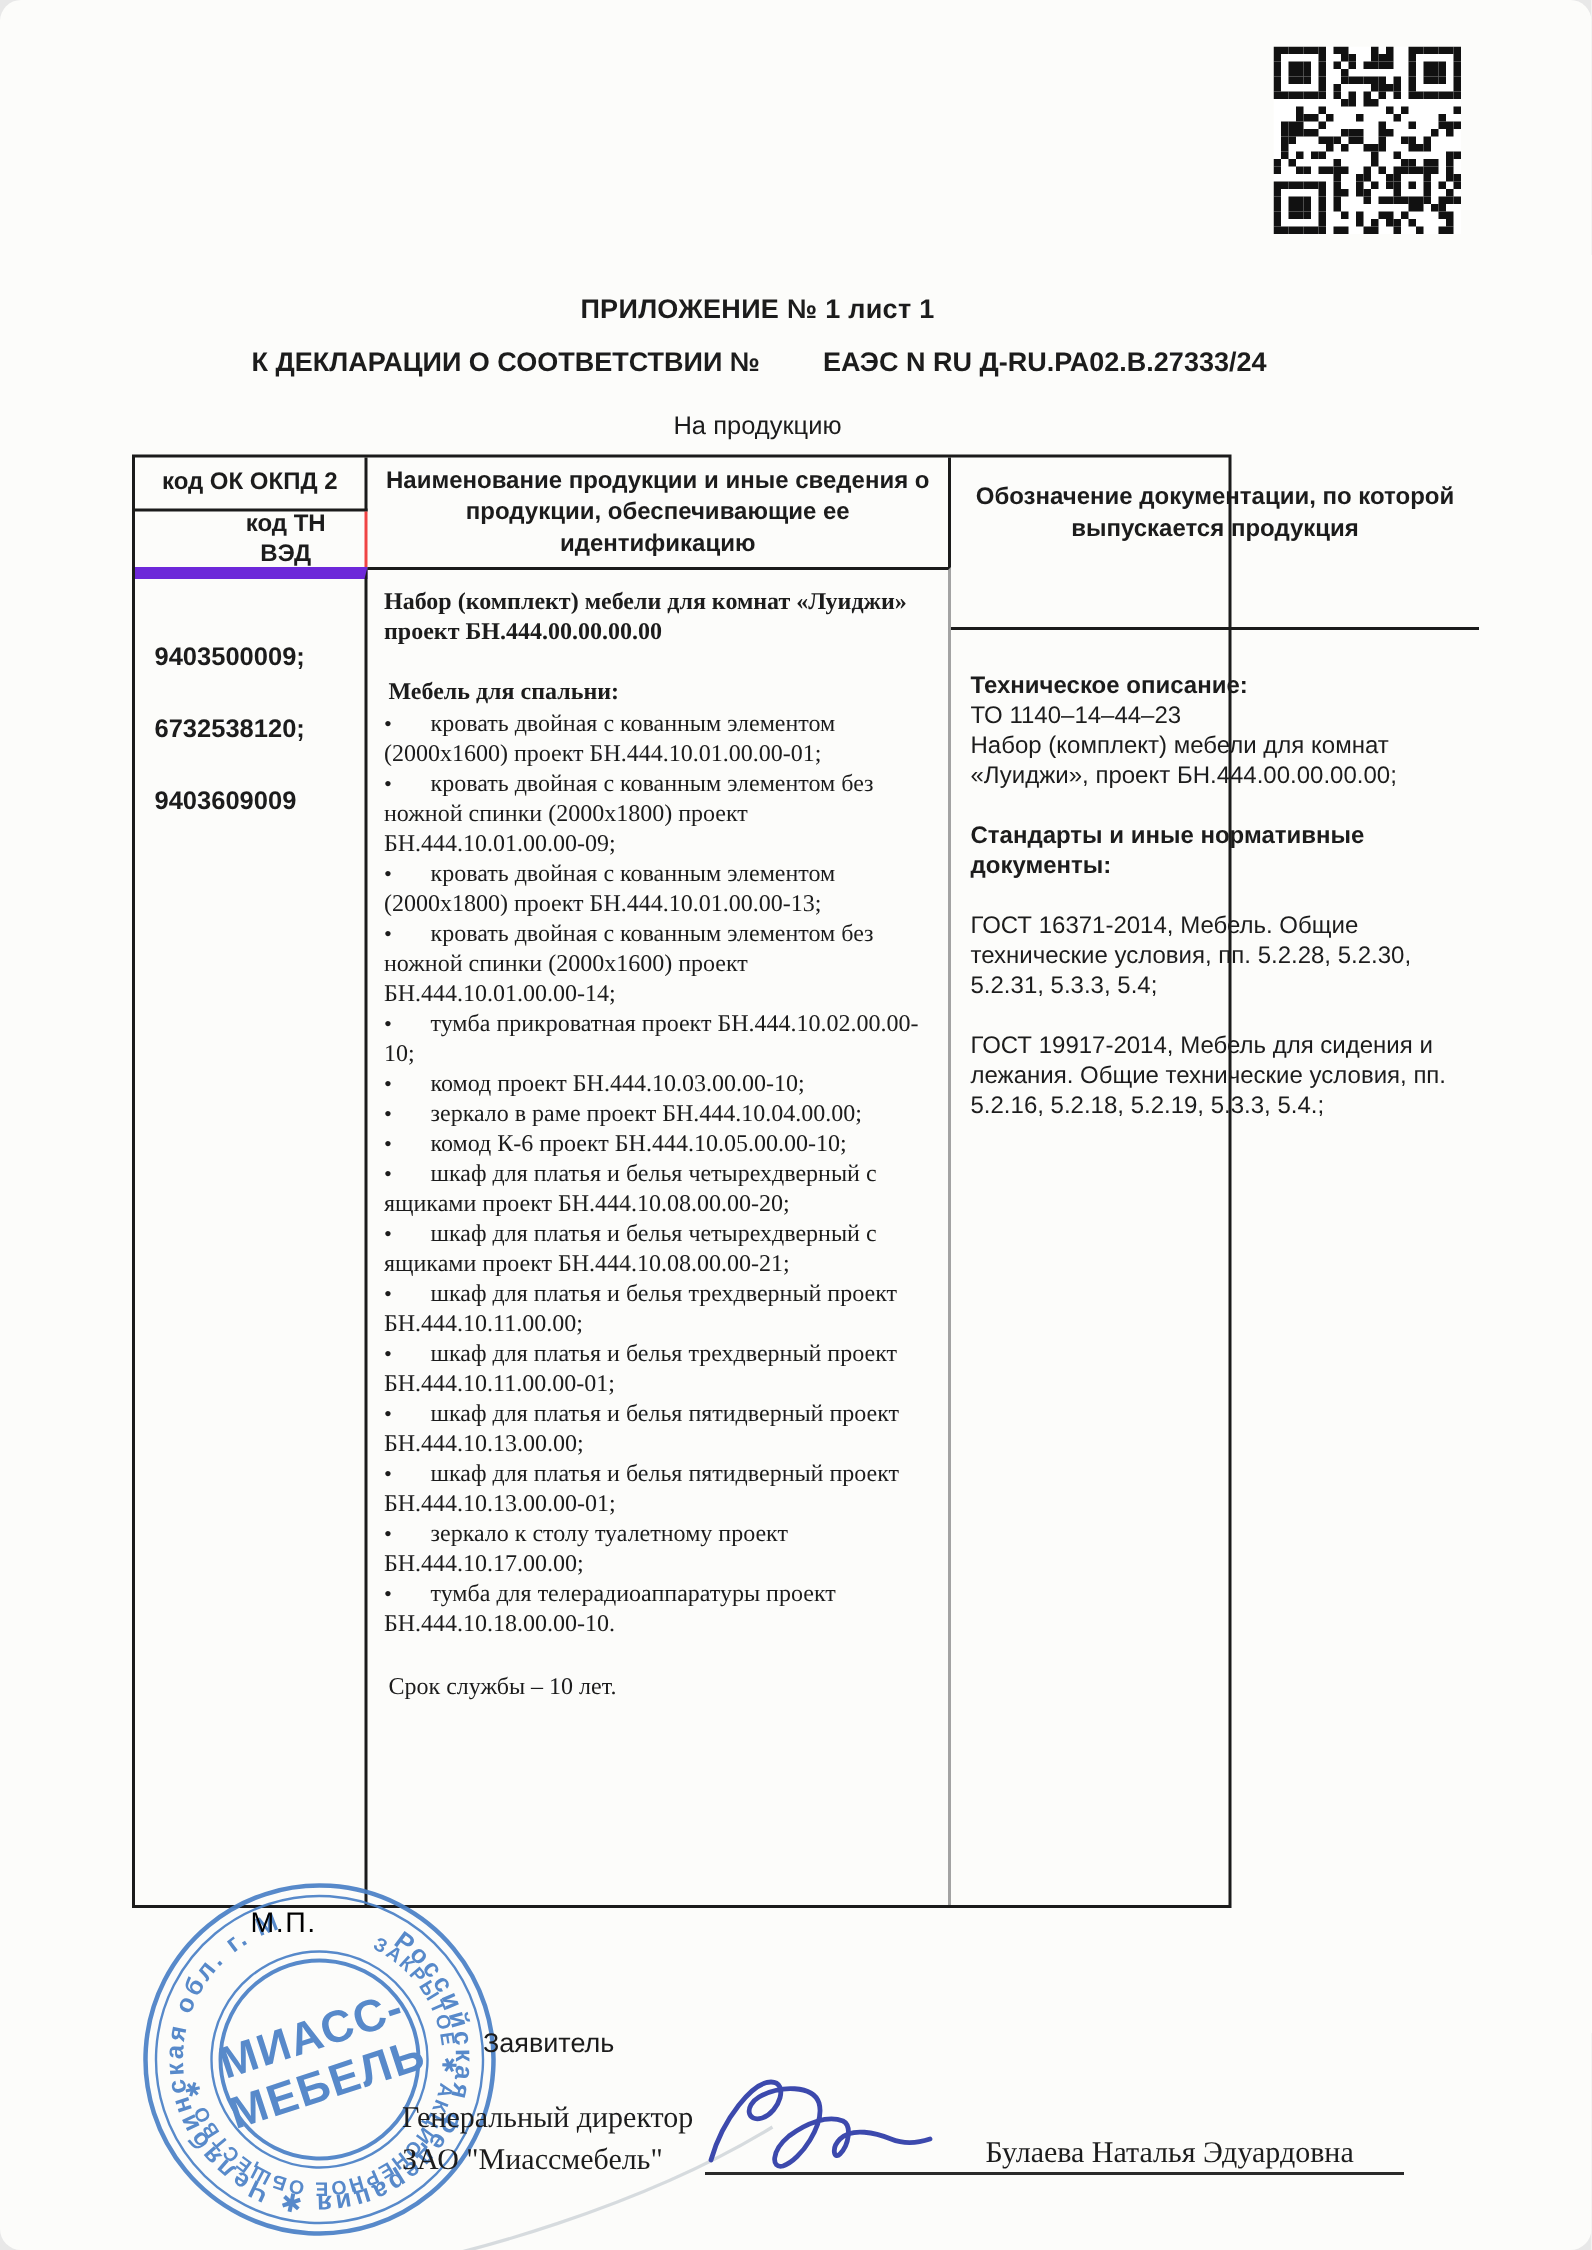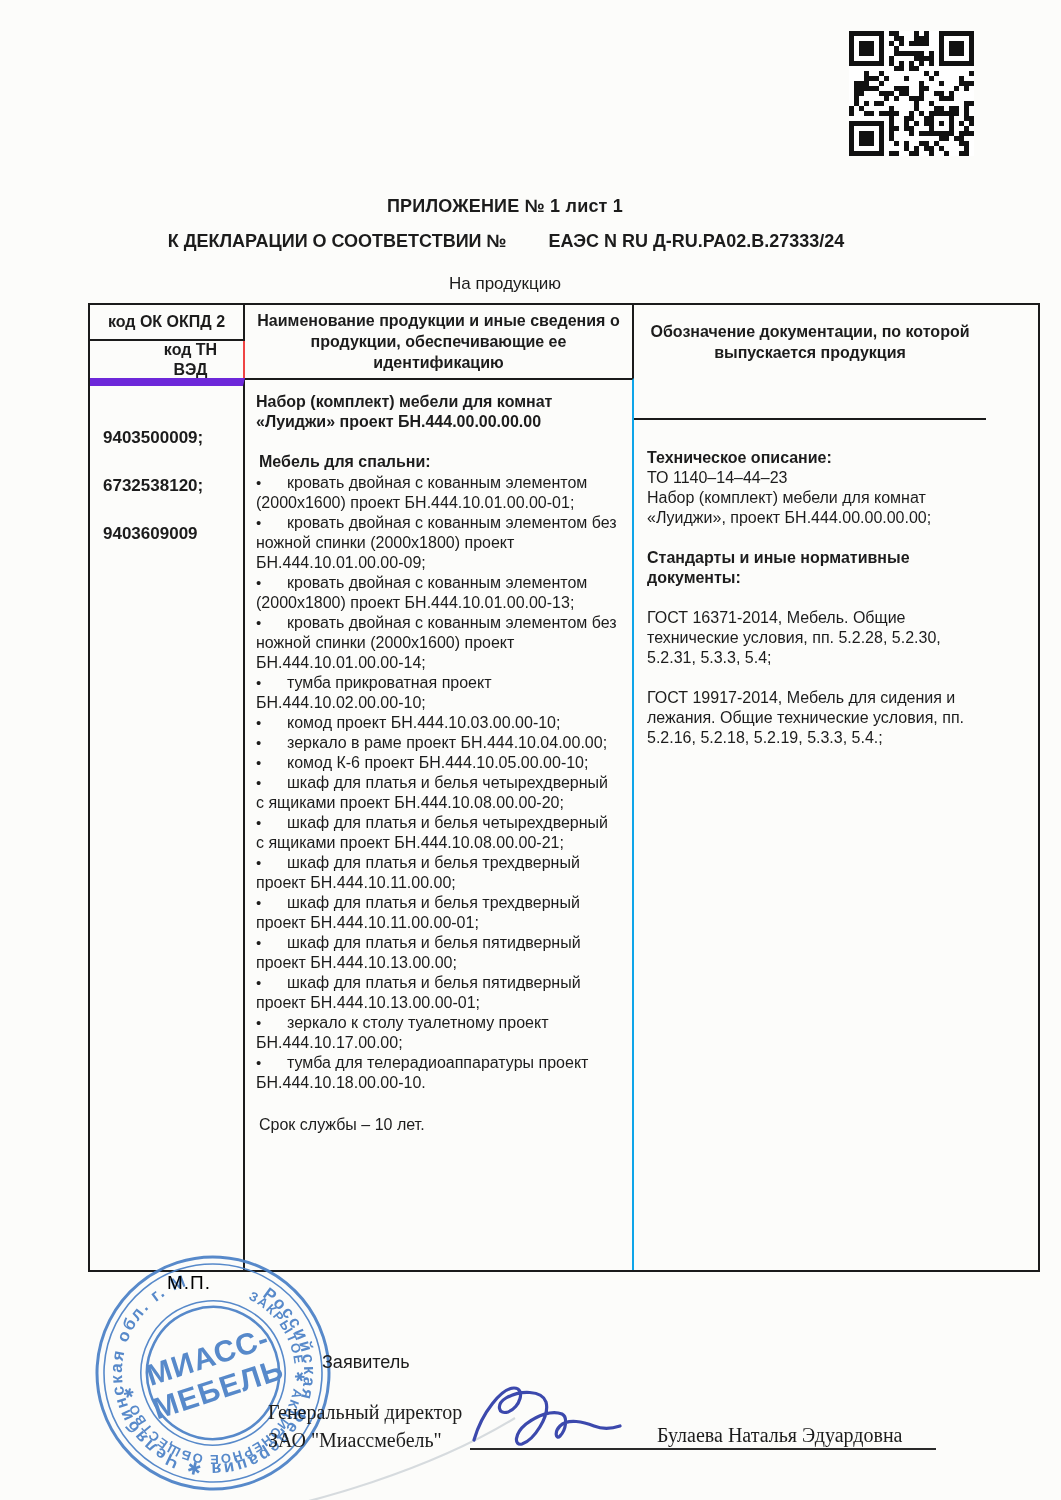--- a/index.html
+++ b/index.html
@@ -1,56 +1,57 @@
 <!DOCTYPE html>
 <html lang="ru"><head>
 <meta charset="utf-8">
 <style>
   html,body{margin:0;padding:0;}
   body{background:#e8e8e8;}
   .page{
     position:relative; width:1061px; height:1500px; margin:0 auto;
     background:#fcfcfa; overflow:hidden; color:#1c1c1c;
     font-family:"Liberation Sans","DejaVu Sans",sans-serif;
+    border-radius:14px;
   }
   
   .title1{
     position:absolute; top:196px; left:0; width:1010px; text-align:center;
     font-size:18px; font-weight:bold; letter-spacing:.2px;
   }
   .title2{
     position:absolute; top:231px; left:0; width:1012px;
     display:flex; justify-content:center; gap:42px;
     font-size:18px; font-weight:bold;
   }
   .subtitle{
     position:absolute; top:274px; left:0; width:1010px; text-align:center;
     font-size:17px;
   }
   
   .qr{ position:absolute; top:31px; left:849px; width:125px; height:125px; }
   
   .doc-table{
-    position:absolute; top:303px; left:88px; width:952px; height:969px;
+    position:absolute; top:303px; left:88px; width:733px; height:969px;
     display:grid; grid-template-columns:155px 389px 352px;
     grid-template-rows:36px 37px 1fr;
     border:2px solid #1b1b1b; box-sizing:border-box;
     font-size:16px; line-height:20px;
   }
   .cell{ box-sizing:border-box; }
   .hc{ font-weight:bold; display:flex; align-items:center; justify-content:center;
        text-align:center; padding:2px 8px; font-size:16px; }
   .c1a{ grid-column:1; grid-row:1; border-bottom:2px solid #1b1b1b; border-right:2px solid #1b1b1b;}
   .c1b{ grid-column:1; grid-row:2; border-right:2px solid #ef4444;margin-left:48px;}
   .c2h{ grid-column:2; grid-row:1/span 2; border-right:2px solid #1b1b1b; line-height:21px;}
   .c3h{ grid-column:3; grid-row:1/span 2; line-height:21px;}
   .b1{ grid-column:1; grid-row:3; border-top:8px solid #6d28d9; border-right:2px solid #1b1b1b;
        padding:42px 6px 0 13px; font-weight:bold; font-size:17px;}
-  .b2{ grid-column:2; grid-row:3; border-top:2px solid #1b1b1b; border-right:2px solid #0ea5e9;
-       padding:12px 14px 0 11px;}
+  .b2{ grid-column:2; grid-row:3; border-top:2px solid #1b1b1b; border-right:2px solid #a3a3a3;
+       padding:12px 14px 0 11px;font-family:Liberation Serif, serif;}
   .b3{ grid-column:3; grid-row:3; border-top:2px solid #1b1b1b; padding:28px 12px 0 13px;margin-top:40px;}
   .code-line{ margin-bottom:28px; }
   .prod-head{ font-weight:bold; margin-bottom:20px; }
   .prod-sub{ font-weight:bold; margin-bottom:1px; padding-left:3px;}
   .item::before{ content:"•"; display:inline-block; width:14px; margin-right:17px;
                  font-size:15px; }
   .service{ margin-top:22px; padding-left:3px;}
   .tech-head{ font-weight:bold; }
   .doc-par{ margin:0 0 20px 0; }
   .std-head{ font-weight:bold; margin-bottom:20px; }

